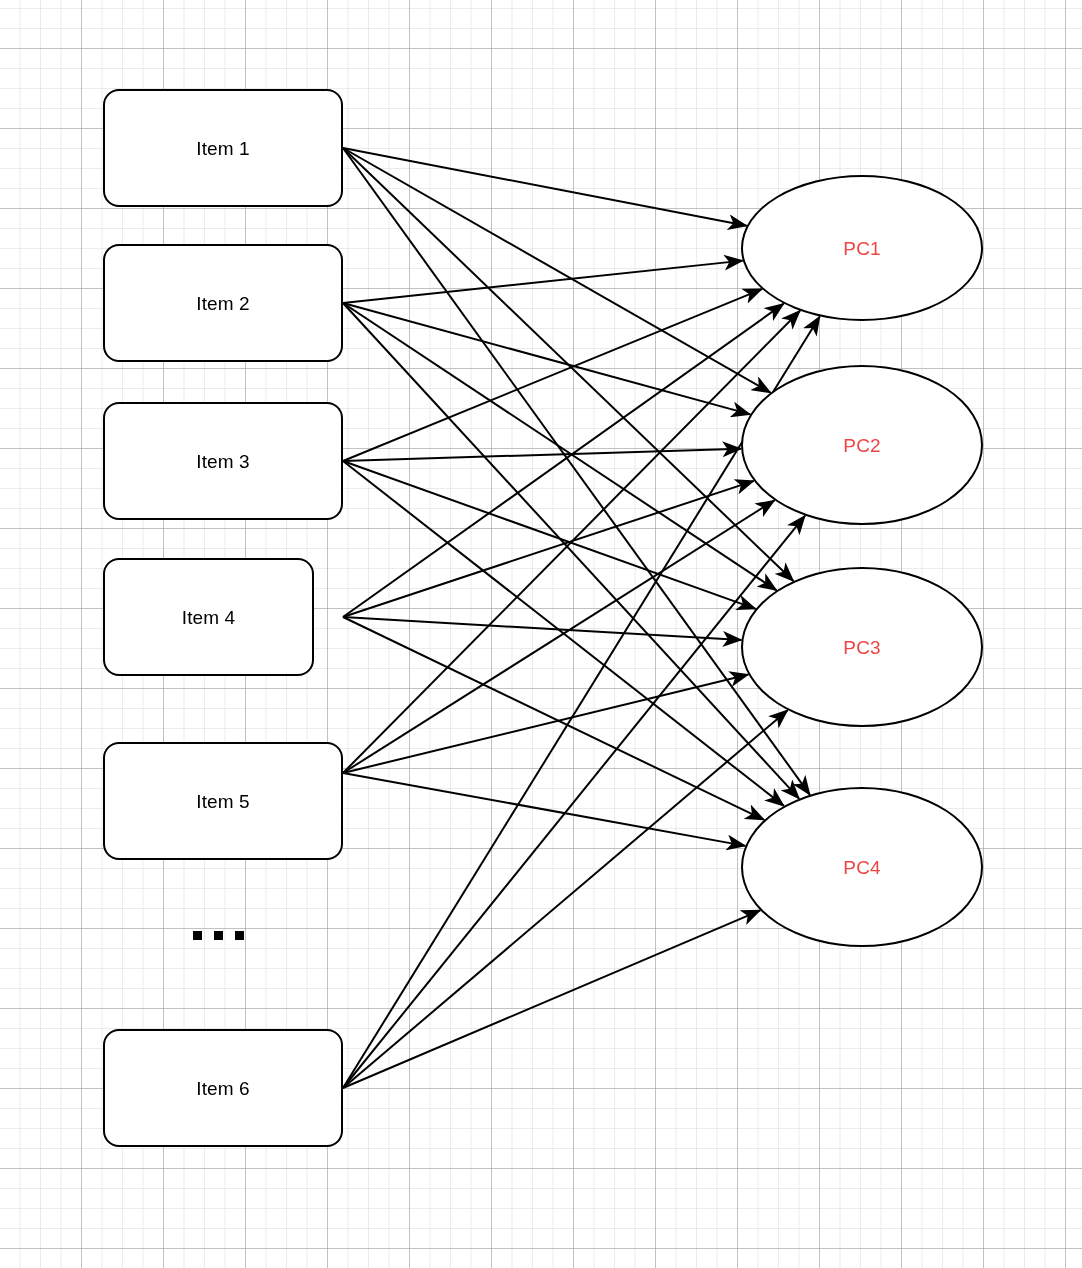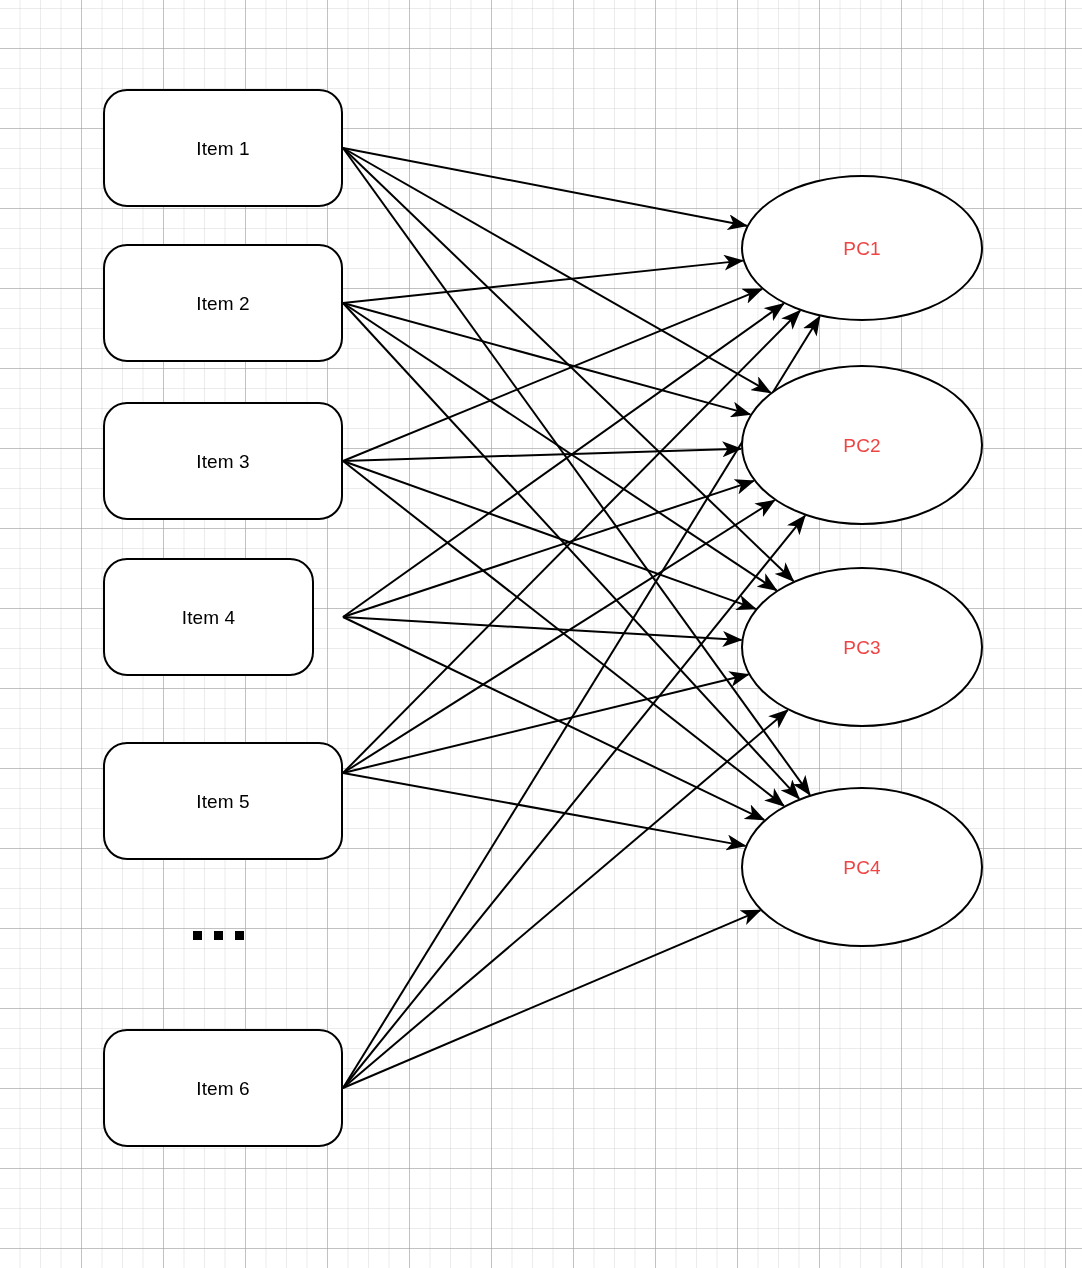--- a/index.html
+++ b/index.html
@@ -37,21 +37,21 @@
     top: 0;
     width: 1082px;
     height: 1268px;
     pointer-events: none;
   }
   .item-node {
     position: absolute;
     box-sizing: border-box;
     background: #ffffff;
     border: 2px solid #000000;
-    border-radius: 24px;
+    border-radius: 16px;
     display: flex;
     align-items: center;
     justify-content: center;
   }
   .item-node .node-label {
     font-size: 19px;
     color: #000000;
     line-height: 1;
     letter-spacing: 0.1px;
   }

